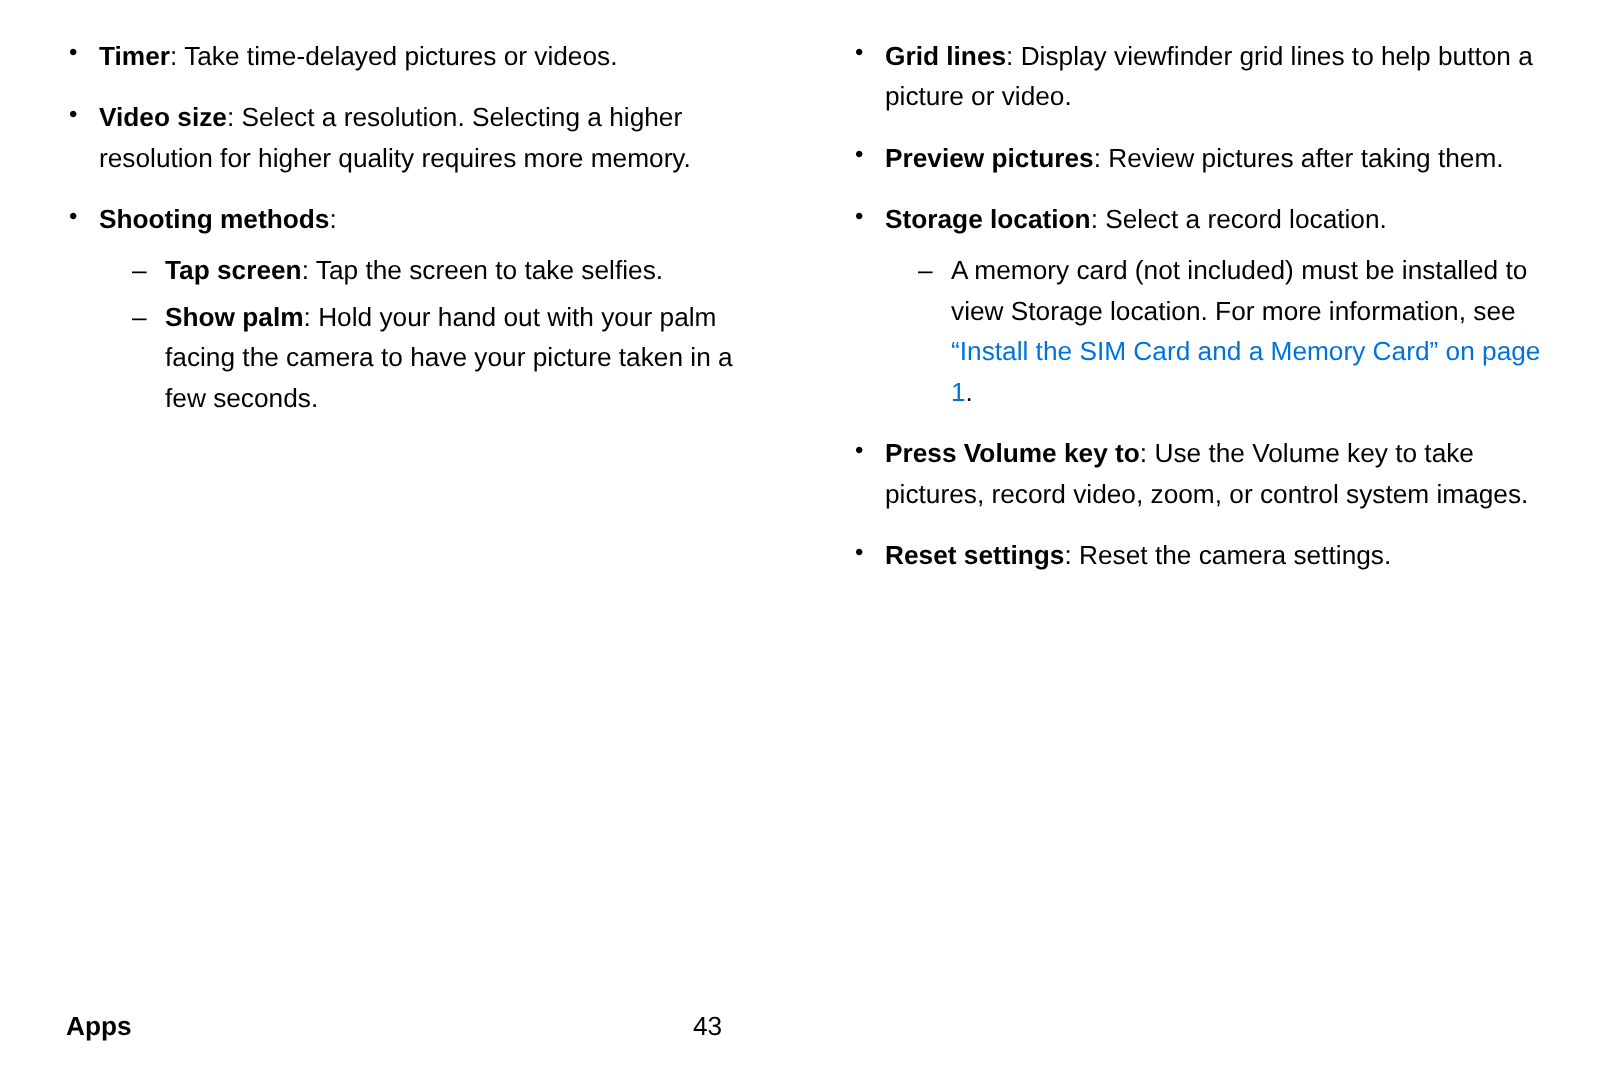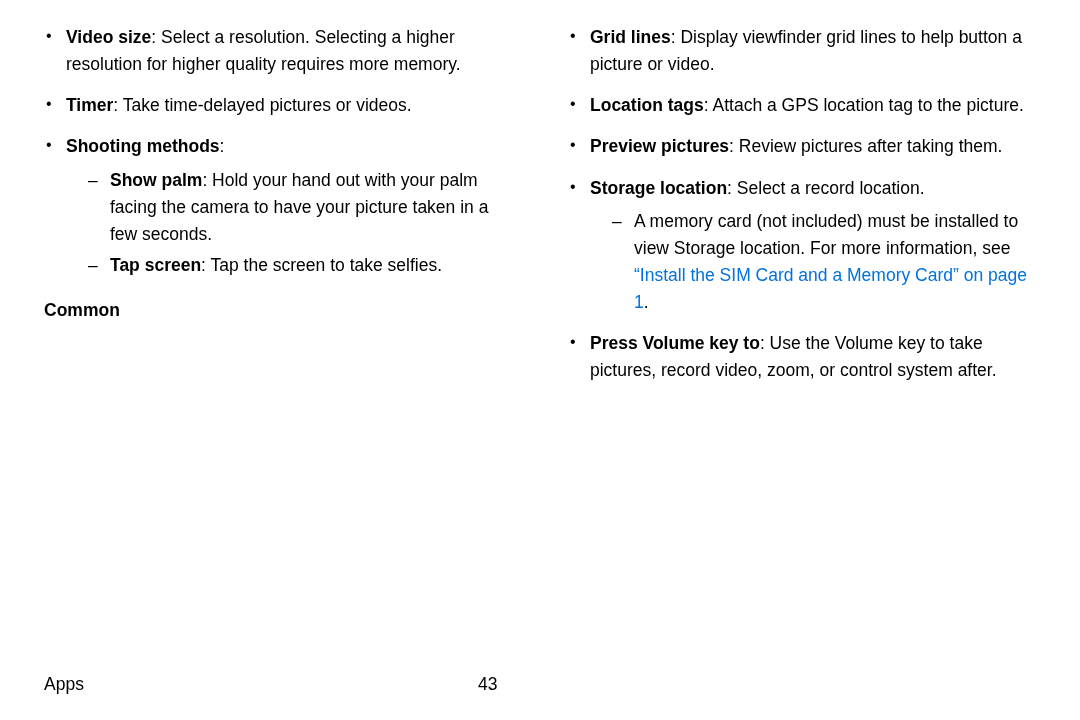--- a/index.html
+++ b/index.html
@@ -68,74 +68,73 @@
     padding-left: 0;
   }
   .link { color: #0072de; }
   .footer {
     position: absolute;
     left: 44px;
     bottom: 22px;
     width: 992px;
     display: flex;
   }
-  .footer .label { flex: 0 0 auto; }
-  .footer .pnum { position: absolute; left: 434px; }
+  .footer .label { flex: 0 0 auto; font-weight: bold; }
+  .footer .pnum { position: absolute; left: 418px; }
 </style>
 </head>
 <body>
 <div class="page">
 
 <div class="cols">
   <div class="col">
     <ul class="bullets">
       <li>
-        <span class="b">Video size</span><span>: Select a resolution. Selecting a higher resolution for higher quality requires more memory.</span>
+        <span class="b">Timer</span><span>: Take time-delayed pictures or videos.</span>
       </li>
       <li>
-        <span class="b">Timer</span><span>: Take time-delayed pictures or videos.</span>
+        <span class="b">Video size</span><span>: Select a resolution. Selecting a higher resolution for higher quality requires more memory.</span>
       </li>
       <li>
         <span class="b">Shooting methods</span><span>:</span>
         <ul class="dashes">
           <li>
-            <span class="b">Show palm</span><span>: Hold your hand out with your palm facing the camera to have your picture taken in a few seconds.</span>
+            <span class="b">Tap screen</span><span>: Tap the screen to take selfies.</span>
           </li>
           <li>
-            <span class="b">Tap screen</span><span>: Tap the screen to take selfies.</span>
+            <span class="b">Show palm</span><span>: Hold your hand out with your palm facing the camera to have your picture taken in a few seconds.</span>
           </li>
         </ul>
       </li>
     </ul>
-    <div class="heading">Common</div>
     <ul class="bullets">
     </ul>
   </div>
 
   <div class="col">
     <ul class="bullets">
       <li>
         <span class="b">Grid lines</span><span>: Display viewfinder grid lines to help button a picture or video.</span>
-      </li>
-      <li>
-        <span class="b">Location tags</span><span>: Attach a GPS location tag to the picture.</span>
       </li>
       <li>
         <span class="b">Preview pictures</span><span>: Review pictures after taking them.</span>
       </li>
       <li>
         <span class="b">Storage location</span><span>: Select a record location.</span>
         <ul class="dashes">
           <li>
             <span>A memory card (not included) must be installed to view Storage location. For more information, see </span><span class="link">“Install the SIM Card and a Memory Card” on page 1</span><span>.</span>
           </li>
         </ul>
       </li>
       <li>
-        <span class="b">Press Volume key to</span><span>: Use the Volume key to take pictures, record video, zoom, or control system after.</span>
+        <span class="b">Press Volume key to</span><span>: Use the Volume key to take pictures, record video, zoom, or control system images.</span>
+      </li>
+      <li>
+        <span class="b">Reset settings</span><span>: Reset the camera settings.</span>
       </li>
     </ul>
   </div>
 </div>
 
 <div class="footer">
   <span class="label">Apps</span>
   <span class="pnum">43</span>
 </div>
 

